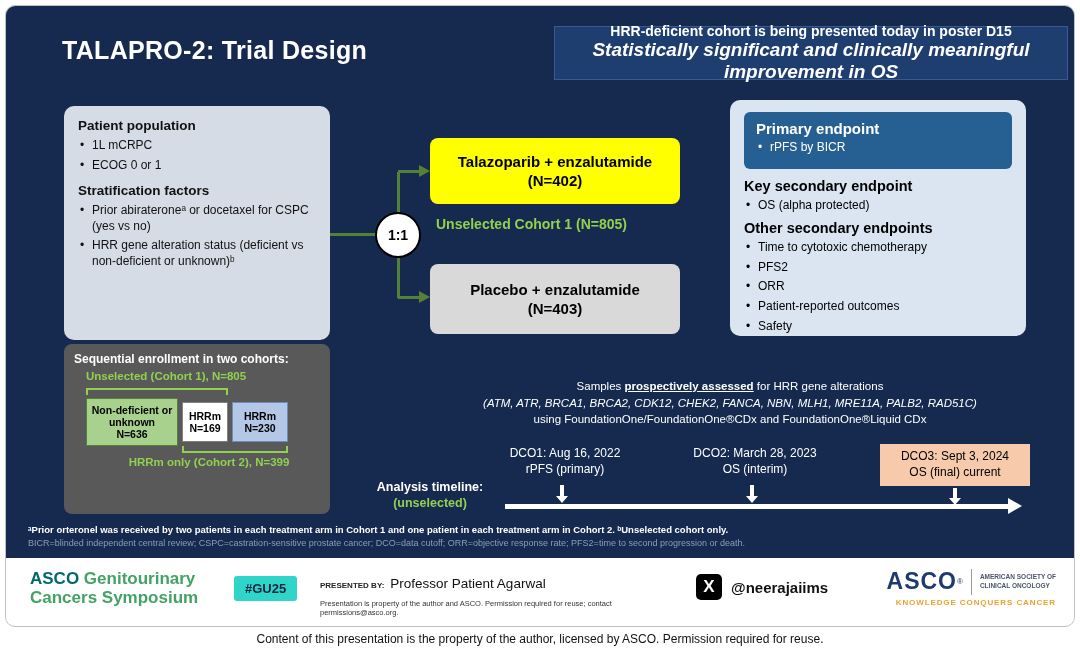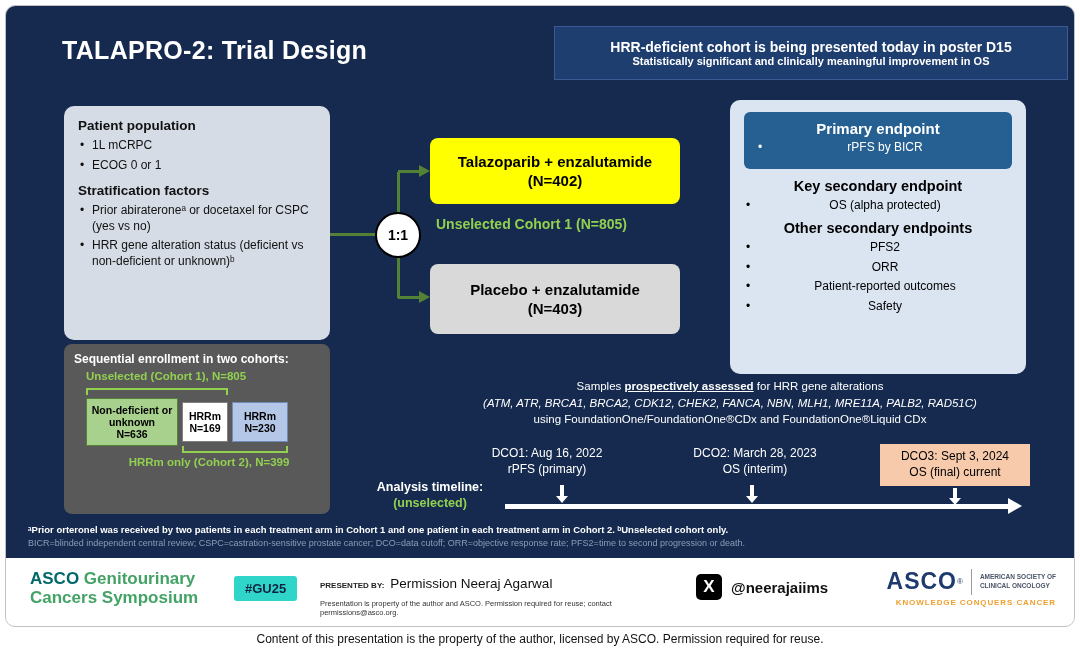--- a/index.html
+++ b/index.html
@@ -15,21 +15,21 @@
   .slide > div { position:absolute; }
 
   .title { left:56px; top:30px; font-size:25px; font-weight:bold; color:#fff; letter-spacing:0.3px; }
 
   .banner {
     left:548px; top:20px; width:512px; height:52px; background:#1f3e70;
     border:1px solid #3a5a93; display:flex; flex-direction:column; justify-content:center;
     text-align:center; color:#fff;
   }
   .banner .l1 { font-size:14px; font-weight:bold; }
-  .banner .l2 { font-size:11px; font-weight:bold; }
+  .banner .l2 { font-size:19px; font-weight:bold; font-style:italic; }
 
   .panel-left {
     left:58px; top:100px; width:266px; height:234px; background:#d6dce5;
     border-radius:10px; padding:12px 14px; box-sizing:border-box; color:#111;
   }
   .panel-left h3 { font-size:13.5px; font-weight:bold; margin:0 0 5px 0; }
   .panel-left h3.mt { margin-top:10px; }
   ul.bullets { margin:0; padding:0; list-style:none; }
   ul.bullets li { font-size:12px; line-height:1.3; padding-left:14px; position:relative; margin-bottom:4px; }
   ul.bullets li::before { content:"\2022"; position:absolute; left:2px; }
@@ -68,34 +68,34 @@
     font-weight:bold; font-size:14px; color:#000; box-sizing:border-box; z-index:3;
   }
 
   .arm { left:424px; width:250px; border-radius:8px; display:flex; flex-direction:column;
     justify-content:center; text-align:center; font-size:15px; font-weight:bold; color:#000; line-height:1.3; }
   .arm-yellow { top:132px; height:66px; background:#ffff00; }
   .arm-gray   { top:258px; height:70px; background:#d9d9d9; }
   .cohort-mid { left:430px; top:210px; width:250px; font-size:14px; font-weight:bold; color:#92d050; }
 
   .panel-right {
-    left:724px; top:94px; width:296px; height:274px; background:#dbe5f1;
-    border-radius:10px; box-sizing:border-box; padding:12px 14px; color:#000;text-align:center;
+    left:724px; top:94px; width:296px; height:236px; background:#dbe5f1;
+    border-radius:10px; box-sizing:border-box; padding:12px 14px; color:#000;
   }
   .endpoint-blue { background:#266092; border-radius:6px; padding:8px 12px 9px; color:#fff; margin-bottom:9px; }
   .endpoint-blue h3 { font-size:15px; font-weight:bold; margin:0 0 3px 0; }
   .panel-right h3.black-heading { font-size:14.5px; font-weight:bold; margin:7px 0 4px 0; }
 
   .samples { left:424px; top:372px; width:600px; text-align:center; color:#fff;
     font-size:11.5px; line-height:1.45; }
   .samples .b { font-weight:bold;text-decoration:underline; }
   .samples .it { font-style:italic; }
 
   .dco { color:#fff; font-size:12px; line-height:1.3; text-align:center; }
-  .dco1 { left:456px; top:440px; width:170px; }
+  .dco1 { left:474px; top:440px; width:170px; }
   .dco2 { left:664px; top:440px; width:170px; }
   .dco3 { left:874px; top:438px; width:150px; height:42px; background:#f7caac; color:#000;
     font-size:12px; line-height:1.3; display:flex; flex-direction:column; justify-content:center;
     text-align:center; }
   .analysis { left:352px; top:474px; width:144px; text-align:center; font-size:12.5px;
     font-weight:bold; color:#fff; line-height:1.25; }
   .analysis .grn { color:#92d050; }
   .tbar { left:499px; top:498px; width:505px; height:5px; background:#fff; }
   .tbar-head { left:1002px; top:492px; width:0; height:0; border-top:8.5px solid transparent;
     border-bottom:8.5px solid transparent; border-left:14px solid #fff; }
@@ -206,20 +206,21 @@
         <ul class="bullets">
           <li>rPFS by BICR</li>
         </ul>
       </div>
       <h3 class="black-heading">Key secondary endpoint</h3>
       <ul class="bullets">
         <li>OS (alpha protected)</li>
       </ul>
       <h3 class="black-heading">Other secondary endpoints</h3>
       <ul class="bullets">
+        <li>Time to cytotoxic chemotherapy</li>
         <li>PFS2</li>
         <li>ORR</li>
         <li>Patient-reported outcomes</li>
         <li>Safety</li>
       </ul>
     </div>
 
     <div class="samples">
       <div><span>Samples </span><span class="b">prospectively assessed</span><span> for HRR gene alterations</span></div>
       <div class="it">(ATM, ATR, BRCA1, BRCA2, CDK12, CHEK2, FANCA, NBN, MLH1, MRE11A, PALB2, RAD51C)</div>
@@ -256,21 +257,21 @@
   </div>
 
   <div class="footer">
     <div class="gu-logo">
       <div><span class="gu-a">ASCO</span><span class="gu-b"> Genitourinary</span></div>
       <div class="gu-b">Cancers Symposium</div>
     </div>
     <div class="gu-badge">#GU25</div>
     <div class="presented">
       <div>
-        <span class="pb-label">PRESENTED BY:</span><span class="presenter">Permission Neeraj Agarwal</span>
+        <span class="pb-label">PRESENTED BY:</span><span class="presenter">Professor Patient Agarwal</span>
       </div>
       <div class="permission">Presentation is property of the author and ASCO. Permission required for reuse; contact permissions@asco.org.</div>
     </div>
     <div class="x-block">
       <span class="x-logo">X</span>
       <span class="x-handle">@neerajaiims</span>
     </div>
     <div class="asco-block">
       <div class="asco-row">
         <span class="asco-name">ASCO</span>

